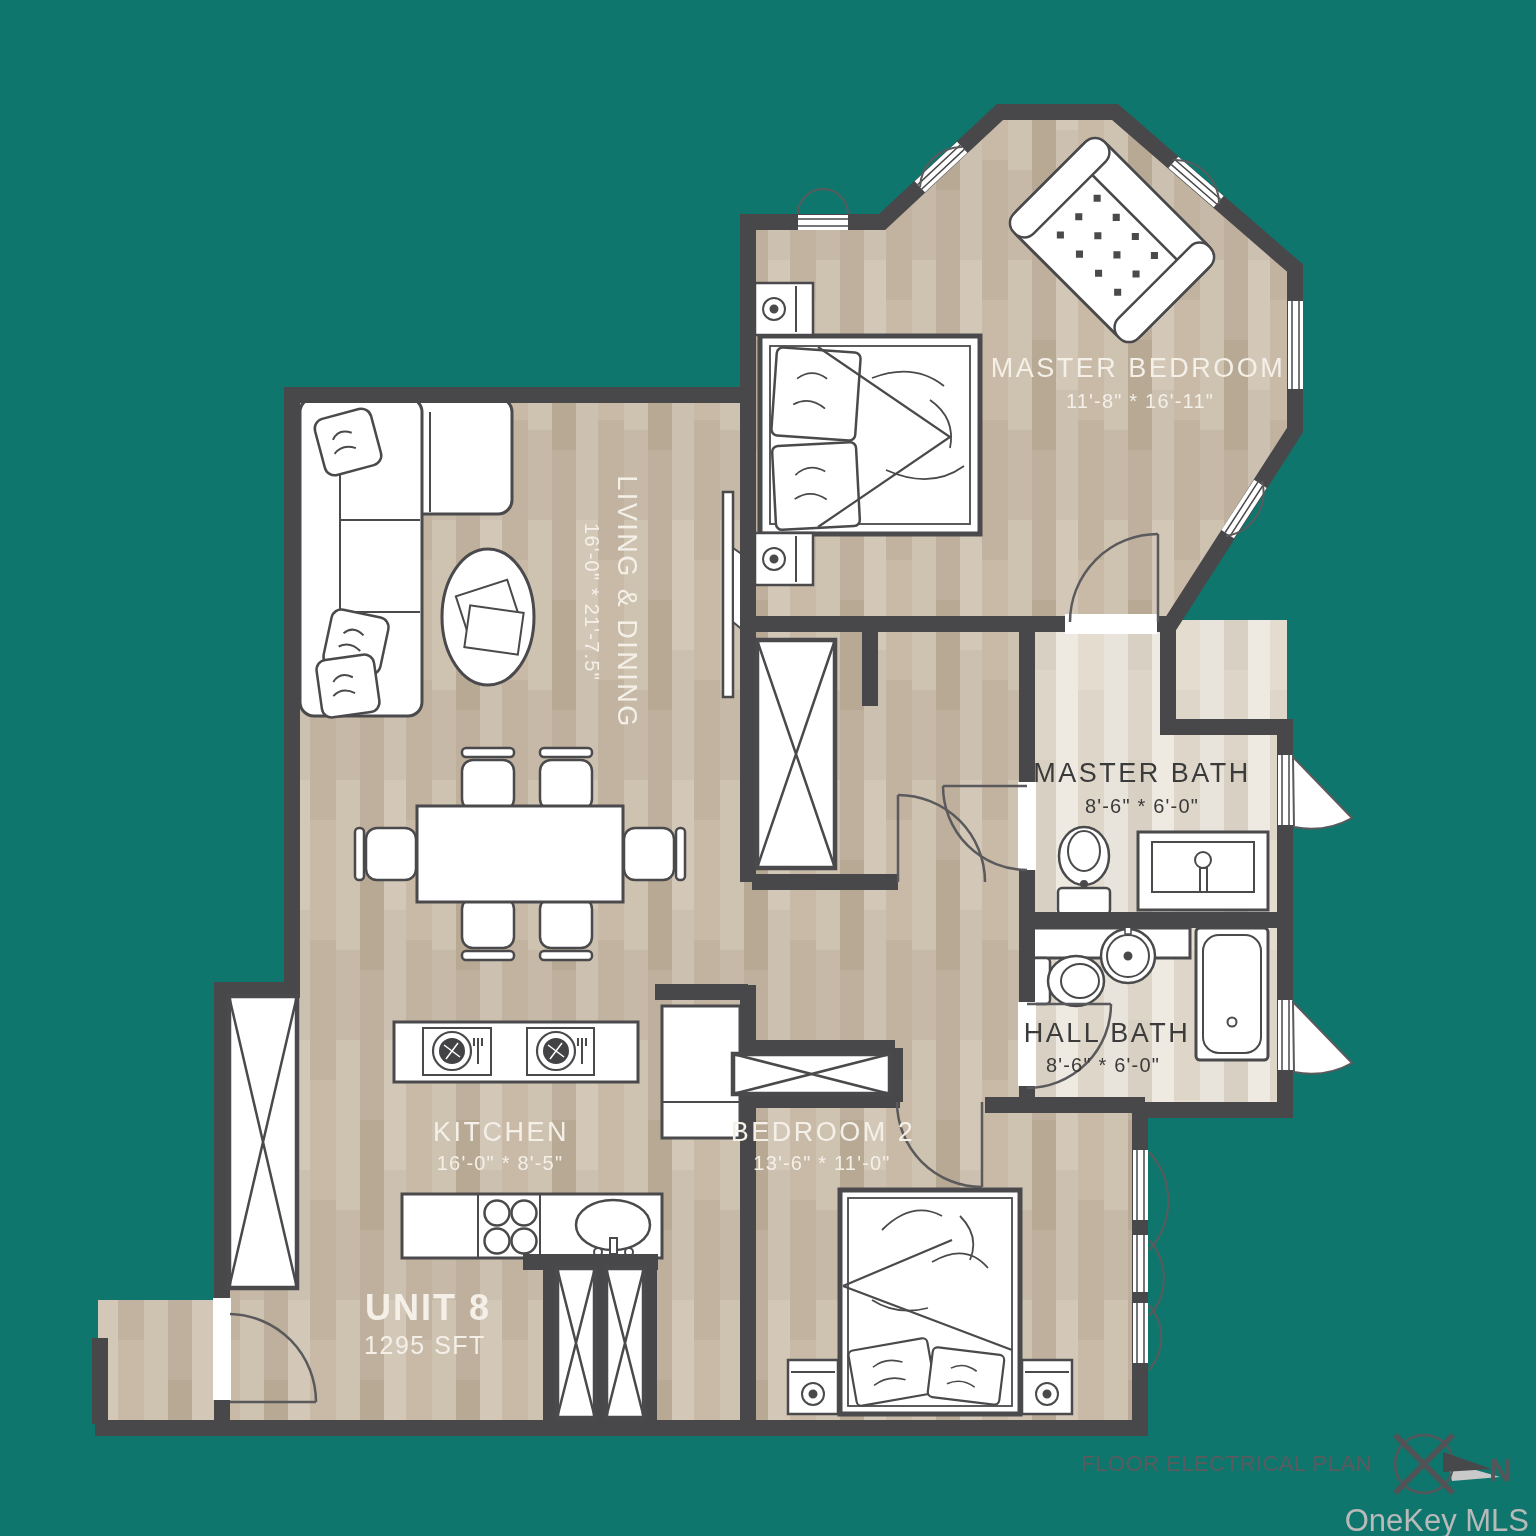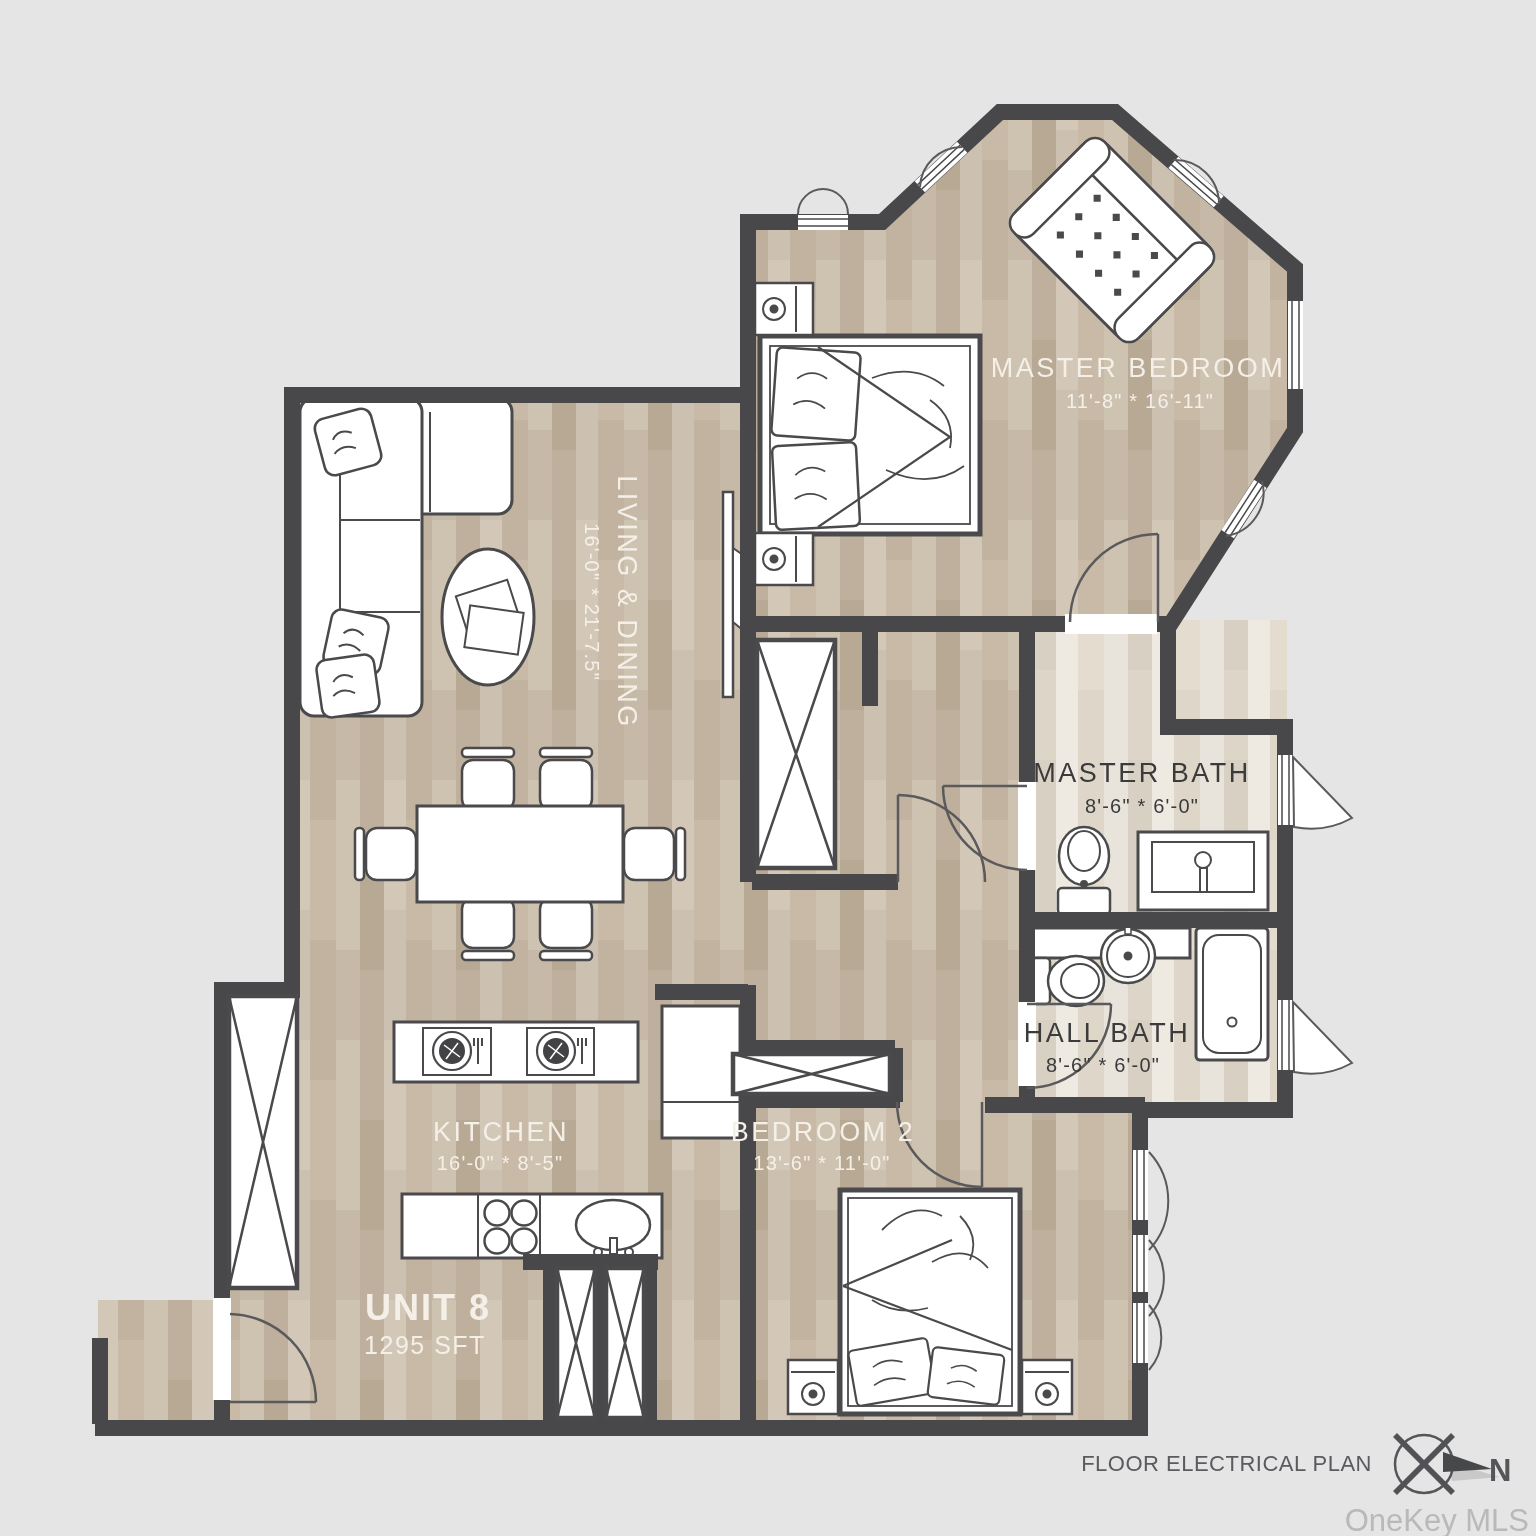--- a/index.html
+++ b/index.html
@@ -1,16 +1,16 @@
 <!DOCTYPE html>
 <html><head>
 <meta charset="utf-8">
 <style>
   html,body{margin:0;padding:0;background:#ffffff;}
-  .stage{position:relative;width:1536px;height:1536px;background:#e5e5e5;overflow:hidden;
+  .stage{position:relative;width:1536px;height:1536px;background:#0f766e;overflow:hidden;
          font-family:"Liberation Sans", sans-serif;}
   svg{position:absolute;left:0;top:0;}
   text{font-family:"Liberation Sans", sans-serif;}
   .room-name{font-size:27px;letter-spacing:2.5px;fill:#f4f0e8;}
   .room-dims{font-size:20px;letter-spacing:1.2px;fill:#f4f0e8;}
   .dark-name{fill:#3b3b3c;}
   .dark-dims{fill:#3b3b3c;}
   .unit-name{font-size:36px;font-weight:bold;letter-spacing:2px;fill:#f4f0e8;}
   .unit-area{font-size:25px;letter-spacing:1.5px;fill:#f4f0e8;}
   .caption{font-size:22px;letter-spacing:0.5px;fill:#5a5b5e;}

